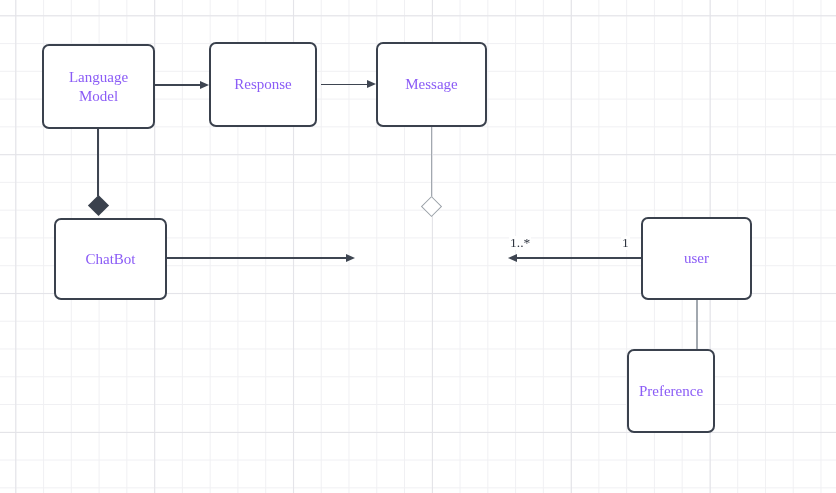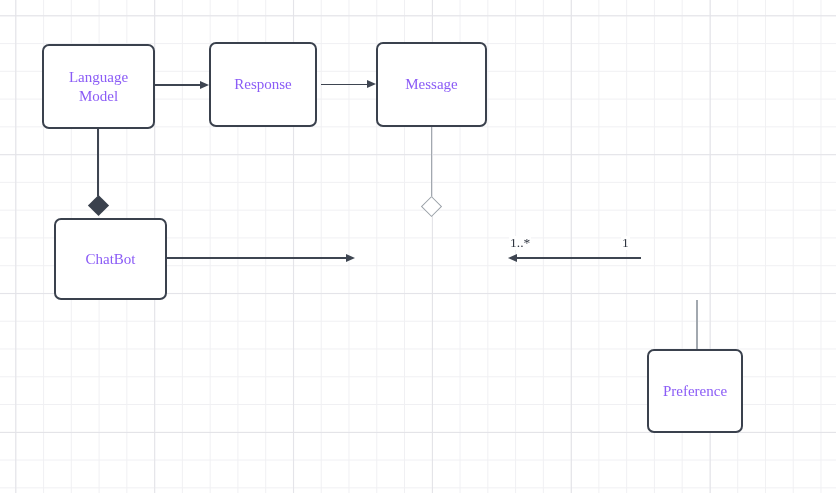--- a/index.html
+++ b/index.html
@@ -33,21 +33,21 @@
     color: #8b5cf6;
     z-index: 2;
   }
   .node .label { padding: 0 10px; }
   #n-lm   { left: 42px;  top: 44px;  width: 113px; height: 85px; }
   #n-resp { left: 209px; top: 42px;  width: 108px; height: 85px; text-align: right; }
   #n-msg  { left: 376px; top: 42px;  width: 111px; height: 85px; }
   #n-bot  { left: 42px;  top: 218px; width: 113px; height: 82px; margin-left: 12px; }
   #n-us   { left: 355px; top: 217px; width: 153px; height: 84px; }
   #n-user { left: 641px; top: 217px; width: 111px; height: 83px; }
-  #n-pref { left: 647px; top: 349px; width: 96px; height: 84px; }
+  #n-pref { left: 627px; top: 349px; width: 88px; height: 84px; }
 
   .h-line { position: absolute; height: 1.5px; background: #3e4551; z-index: 1; }
   .v-dark { position: absolute; width: 1.5px; background: #3e4551; z-index: 1; }
   .v-gray { position: absolute; width: 1.5px; background: #a2a8af; z-index: 1; }
 
   .arrow-right {
     position: absolute; width: 0; height: 0; z-index: 1;
     border-left: 9px solid #3e4551;
     border-top: 4.5px solid transparent;
     border-bottom: 4.5px solid transparent;
@@ -138,20 +138,23 @@
   </div>
   <div class="node" id="n-resp">
     <span class="label">Response</span>
   </div>
   <div class="node" id="n-msg">
     <span class="label">Message</span>
   </div>
   <div class="node" id="n-bot">
     <span class="label">ChatBot</span>
   </div>
+  <div class="node" id="n-user">
+    <span class="label">user</span>
+  </div>
   <div class="node" id="n-pref">
     <span class="label">Preference</span>
   </div>
 
   <div class="diamond filled" id="e5-diamond"></div>
   <div class="diamond hollow" id="e6-diamond"></div>
 
 </div>
 
 </body></html>

